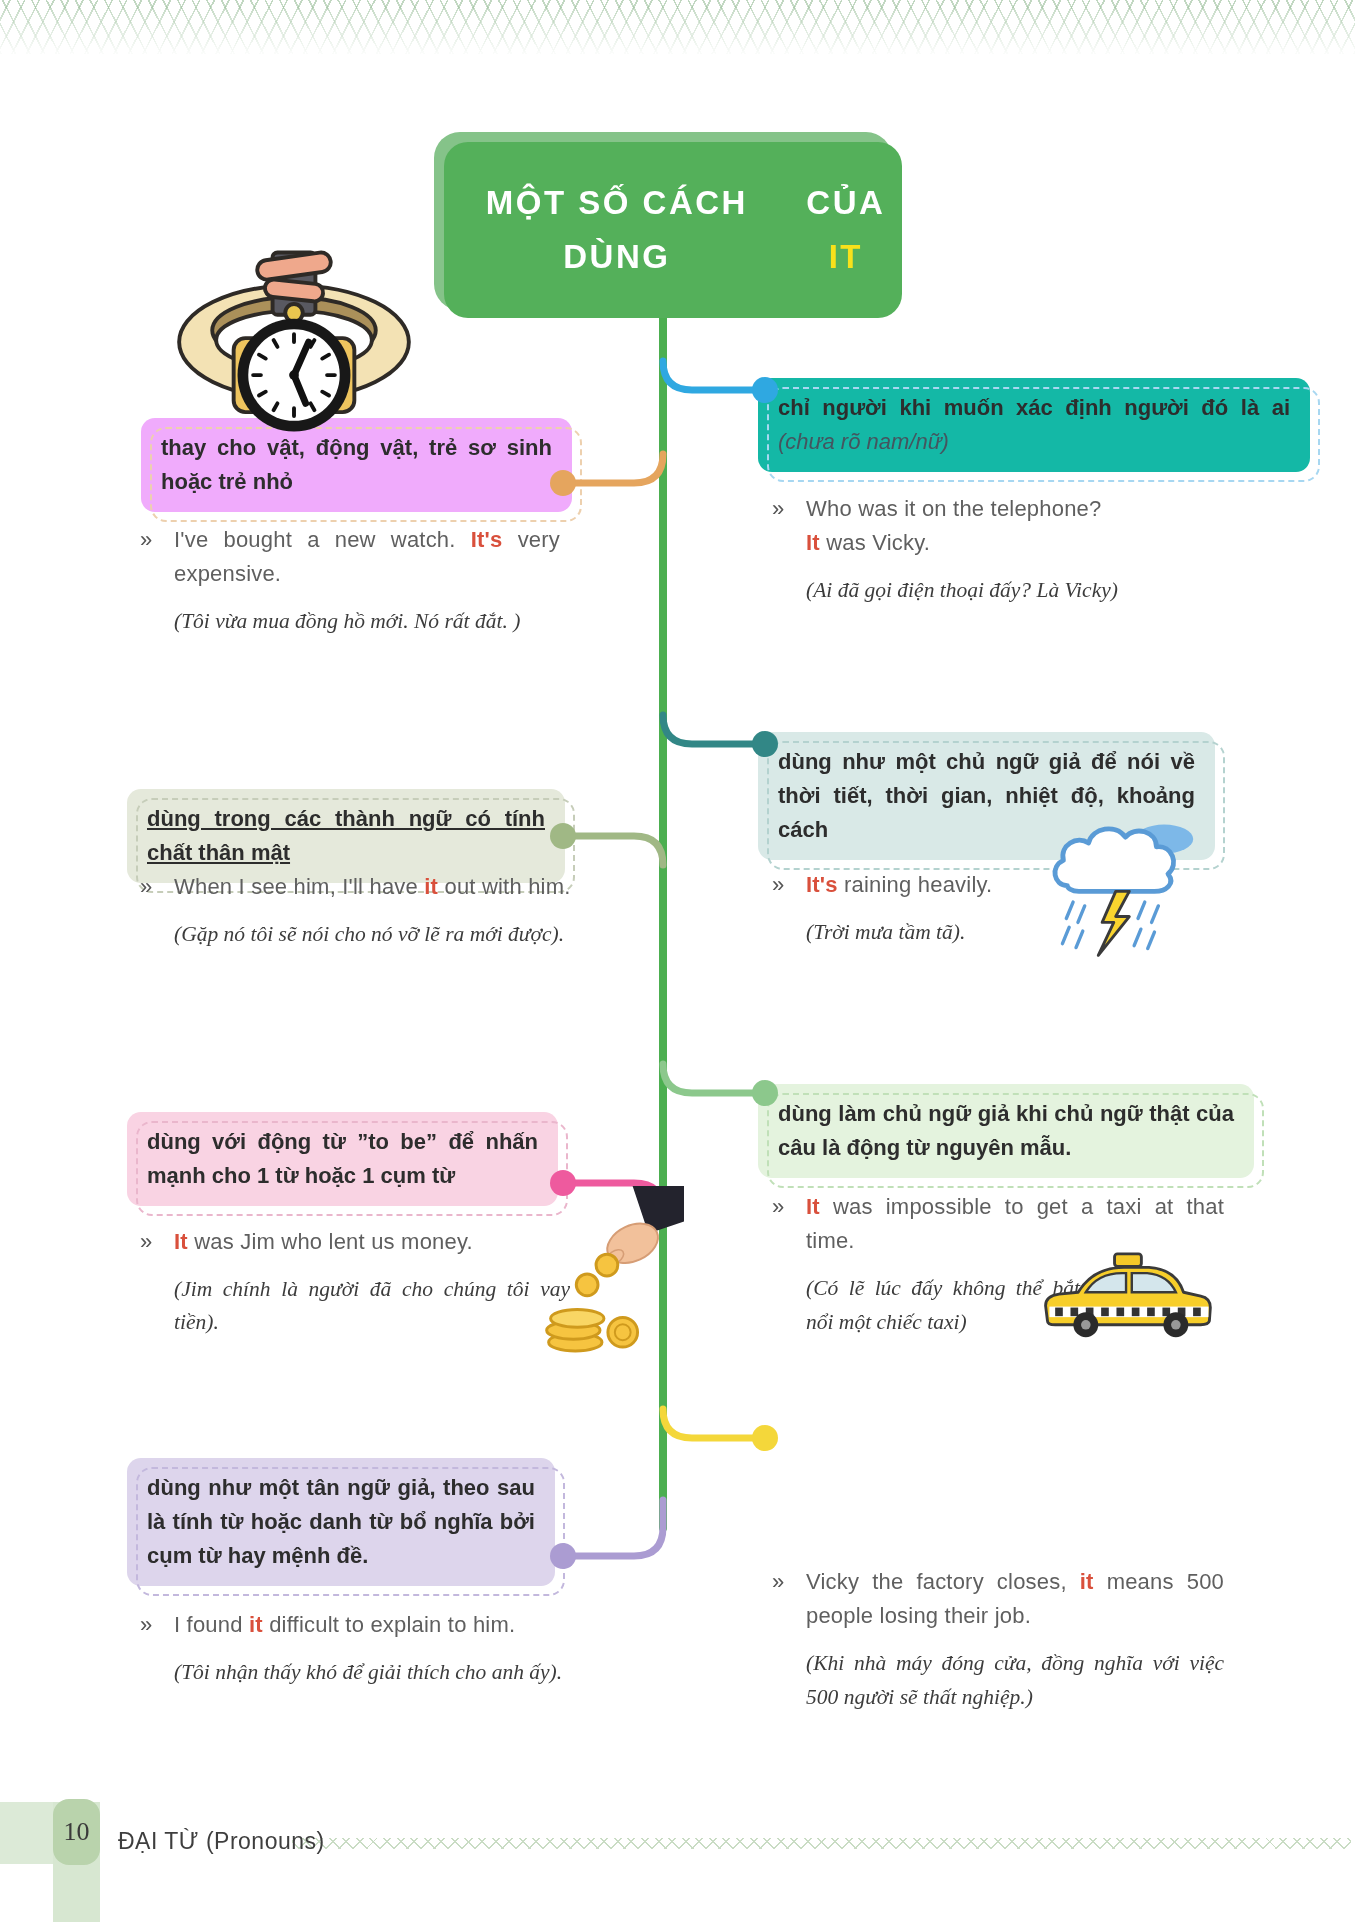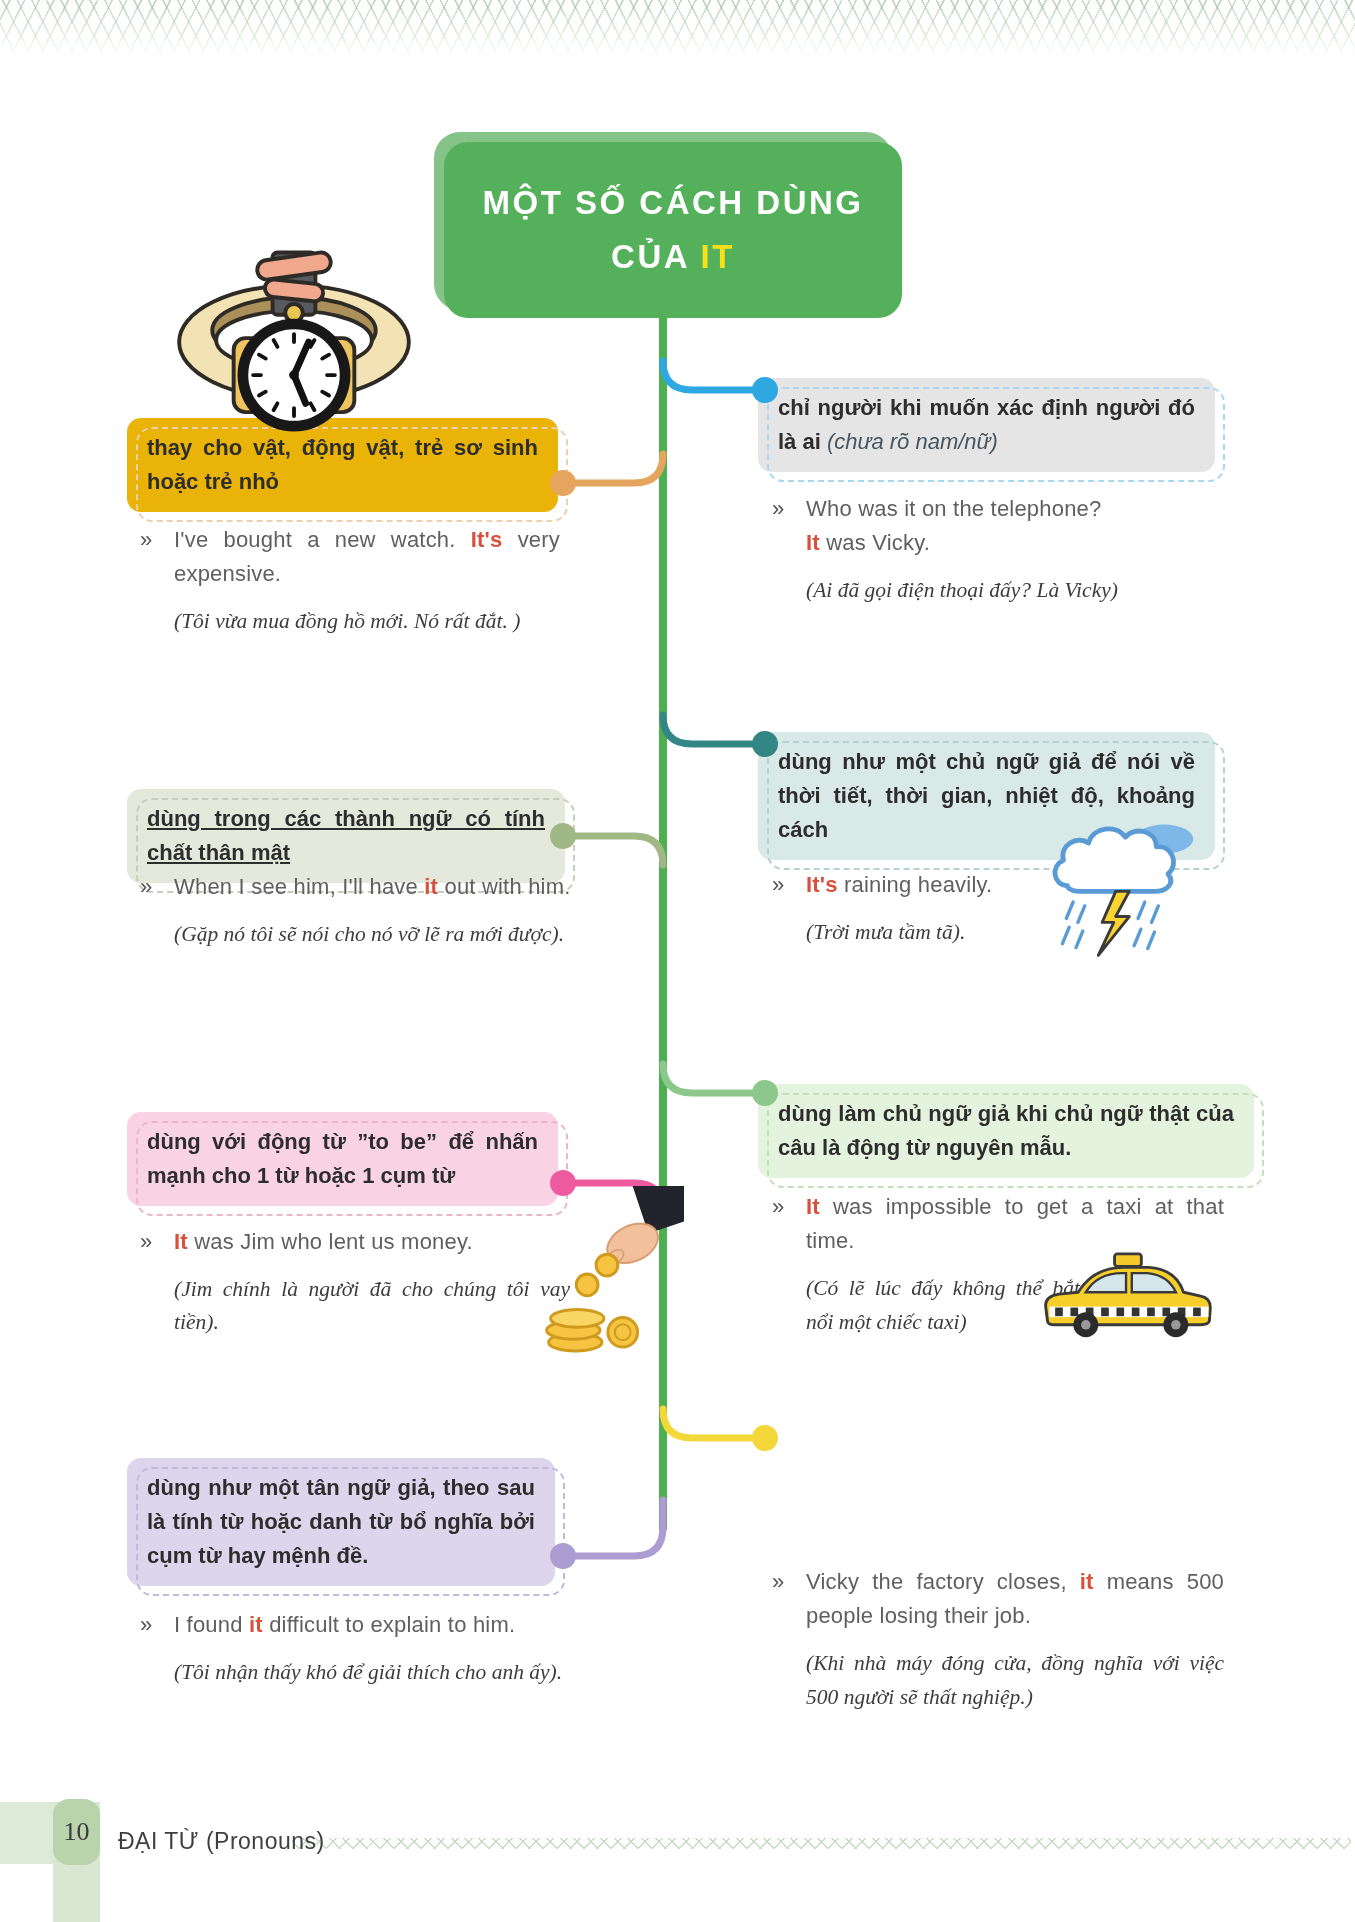--- a/index.html
+++ b/index.html
@@ -25,44 +25,44 @@
   svg.connectors { position:absolute; left:0; top:0; z-index:3; pointer-events:none; }
 
   
   .title-under {
     position:absolute; left:434px; top:132px; width:458px; height:178px;
     background:#85c389; border-radius:26px; z-index:4;
   }
   .title-box {
     position:absolute; left:444px; top:142px; width:458px; height:176px;
     background:#54b05a; border-radius:24px; z-index:5;
-    display:flex; flex-direction:column; align-items:center; justify-content:center;
+    display:flex; flex-direction:row; align-items:center; justify-content:center;
     color:#ffffff; font-weight:700; font-size:33px; letter-spacing:2.5px;
     line-height:1.65; text-align:center;
   }
   .title-it { color:#f8e11b; }
 
   
   .node {
     position:absolute; z-index:2; box-sizing:border-box;
     padding:13px 20px; border-radius:14px;
     font-weight:700; font-size:22px; line-height:1.55; color:#2d2d2d;
     text-align:justify;
   }
   .node::before {
     content:""; position:absolute; left:9px; top:9px; right:-10px; bottom:-10px;
     border:2px dashed var(--dash); border-radius:16px; z-index:-1;
   }
   .hl-italic { font-weight:400; font-style:italic; color:#44555f; }
 
-  #node-l1 { left:127px; top:418px;  width:431px; background:#eab308; --dash:#edd0ae; }
+  #node-l1 { left:141px; top:418px;  width:431px; background:#f0abfc; --dash:#edd0ae; }
   #node-l2 { left:127px; top:789px;  width:438px; background:#e5e9db;text-decoration:underline; --dash:#c6cdb9; }
   #node-l3 { left:127px; top:1112px; width:431px; background:#f9d3e3; --dash:#eab6cc; }
   #node-l4 { left:127px; top:1458px; width:428px; background:#ddd5ec; --dash:#c3b8dd; }
-  #node-r1 { left:758px; top:378px;  width:457px; background:#e5e5e5; --dash:#a7d7f1; }
+  #node-r1 { left:758px; top:378px;  width:552px; background:#14b8a6; --dash:#a7d7f1; }
   #node-r2 { left:758px; top:732px;  width:457px; background:#d9e9e7; --dash:#b4d2cf; }
   #node-r3 { left:758px; top:1084px; width:496px; background:#e4f3de; --dash:#c0e0b8; }
   #node-r4 { left:758px; top:1422px; width:457px; background:#fbf5cc; --dash:#e6d88e; }
 
   
   .example-block { position:absolute; z-index:2; }
   .example {
     position:relative; margin:0; padding-left:34px;
     font-size:22px; line-height:1.55; color:#5f5f5f; letter-spacing:.2px;
     text-align:justify;

